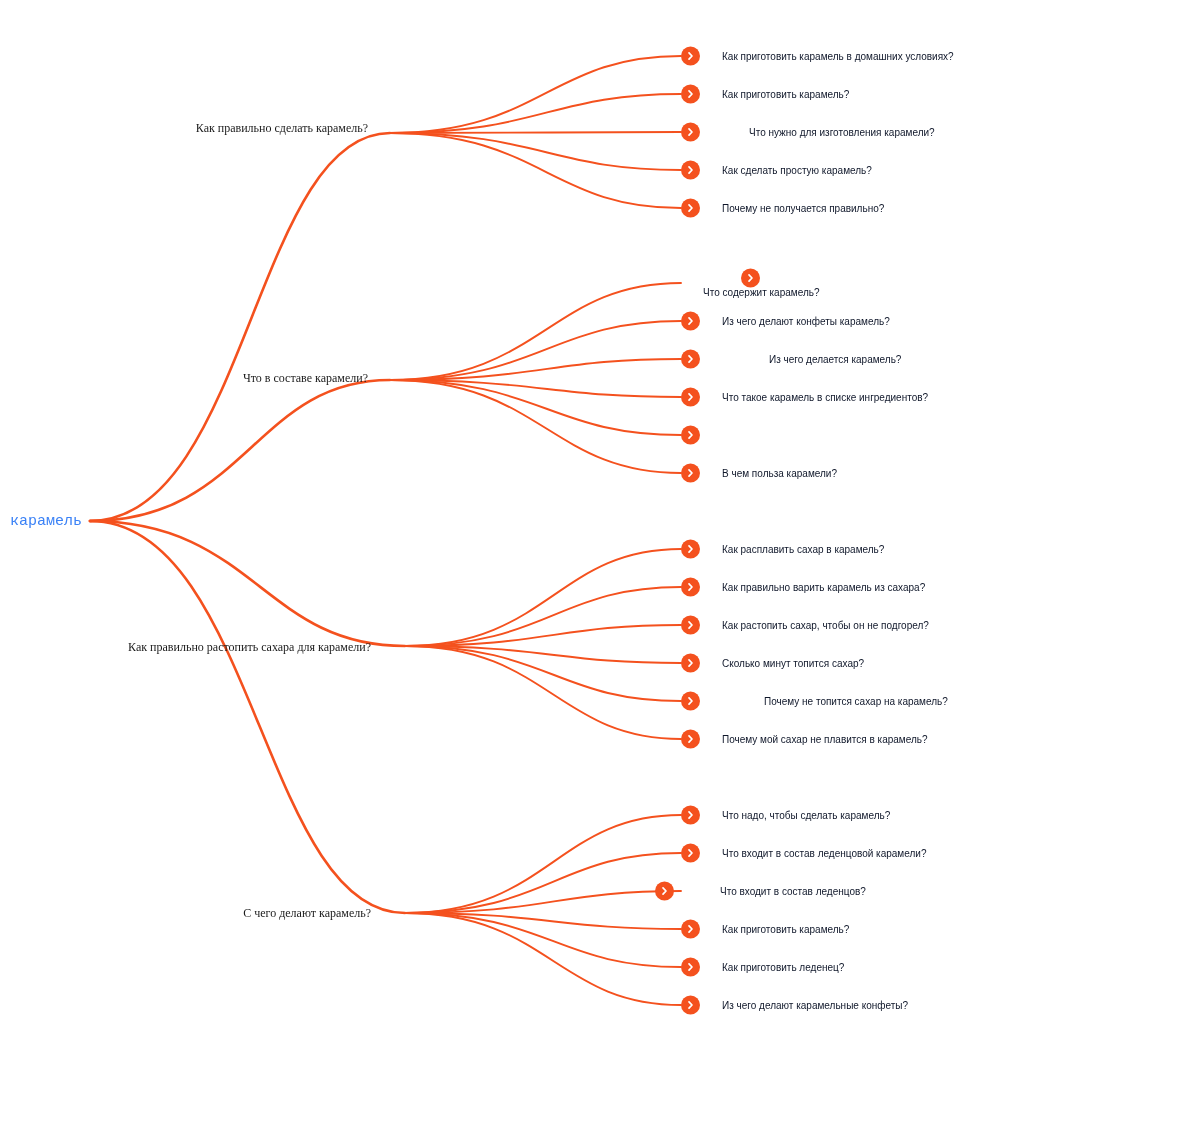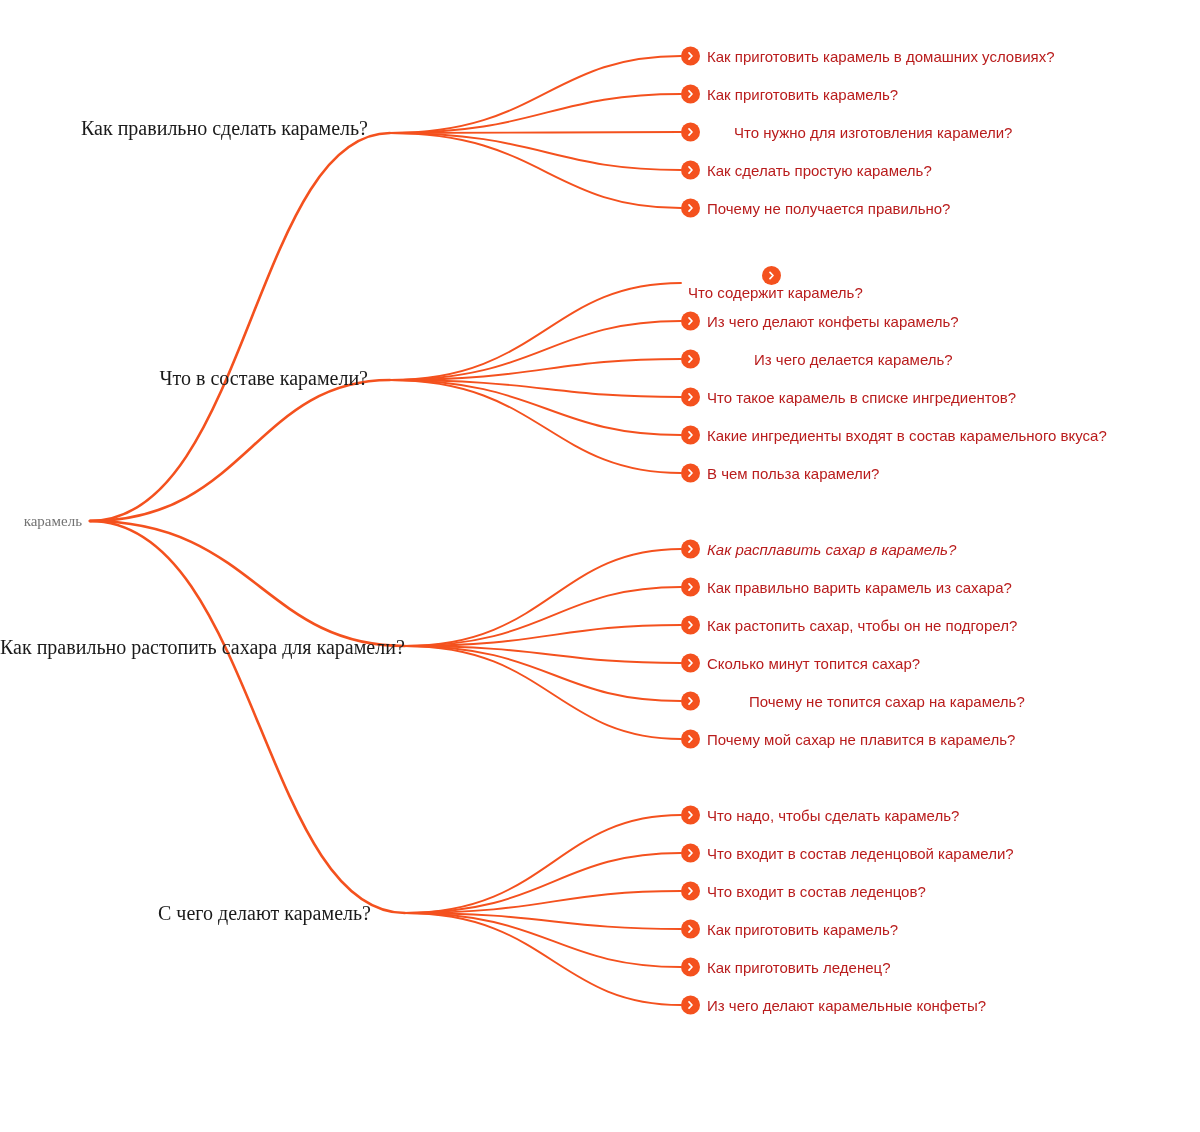--- a/index.html
+++ b/index.html
@@ -20,32 +20,32 @@
     position: absolute;
     left: 0;
     top: 0;
     width: 1200px;
     height: 1132px;
     pointer-events: none;
   }
   
   .root-label {
     position: absolute;
-    font-family: Liberation Serif, serif;
+    font-family: Liberation Mono, monospace;
     font-size: 15px;
-    color: #737373;
+    color: #3b82f6;
     white-space: nowrap;
     transform: translateY(-50%);
     text-align: right;
   }
   
   .branch-label {
     position: absolute;
     font-family: "Liberation Serif", serif;
-    font-size: 20px;
+    font-size: 12px;
     color: #1a1a1a;
     white-space: nowrap;
     transform: translateY(-50%);
     text-align: right;
   }
   
   .leaf {
     position: absolute;
     display: flex;
     align-items: center;
@@ -60,24 +60,24 @@
     flex: 0 0 19px;
     display: flex;
     align-items: center;
     justify-content: center;
     box-sizing: border-box;
   }
   .leaf-badge svg {
     display: block;
   }
   .leaf-label {
-    margin-left: 7px;
+    margin-left: 22px;
     font-family: "Liberation Sans", sans-serif;
-    font-size: 15px;
-    color: #b91c1c;
+    font-size: 10px;
+    color: #0f172a;
     line-height: 1;
   }
 </style>
 </head>
 <body>
 
 <div id="canvas">
 
   <svg id="edges" viewBox="0 0 1200 1132" xmlns="http://www.w3.org/2000/svg">
       <path d="M 90 521 C 246 521, 255 133, 390 133" fill="none" stroke="#f4511e" stroke-width="2.6" stroke-linecap="round"></path>
@@ -189,31 +189,30 @@
           </svg>
         </span>
         <span class="leaf-label">Что такое карамель в списке ингредиентов?</span>
       </div>
       <div class="leaf" style="left: 681px; top: 435px;">
         <span class="leaf-badge">
           <svg width="9" height="9" viewBox="0 0 9 9" xmlns="http://www.w3.org/2000/svg">
             <path d="M3 1.4 L6 4.5 L3 7.6" fill="none" stroke="#ffffff" stroke-width="1.7" stroke-linecap="round" stroke-linejoin="round"></path>
           </svg>
         </span>
-        <span class="leaf-label">Какие ингредиенты входят в состав карамельного вкуса?</span>
       </div>
       <div class="leaf" style="left: 681px; top: 473px;">
         <span class="leaf-badge">
           <svg width="9" height="9" viewBox="0 0 9 9" xmlns="http://www.w3.org/2000/svg">
             <path d="M3 1.4 L6 4.5 L3 7.6" fill="none" stroke="#ffffff" stroke-width="1.7" stroke-linecap="round" stroke-linejoin="round"></path>
           </svg>
         </span>
         <span class="leaf-label">В чем польза карамели?</span>
       </div>
-      <div class="leaf" style="left: 681px; top: 549px; font-style: italic;">
+      <div class="leaf" style="left: 681px; top: 549px;">
         <span class="leaf-badge">
           <svg width="9" height="9" viewBox="0 0 9 9" xmlns="http://www.w3.org/2000/svg">
             <path d="M3 1.4 L6 4.5 L3 7.6" fill="none" stroke="#ffffff" stroke-width="1.7" stroke-linecap="round" stroke-linejoin="round"></path>
           </svg>
         </span>
         <span class="leaf-label">Как расплавить сахар в карамель?</span>
       </div>
       <div class="leaf" style="left: 681px; top: 587px;">
         <span class="leaf-badge">
           <svg width="9" height="9" viewBox="0 0 9 9" xmlns="http://www.w3.org/2000/svg">
@@ -263,21 +262,21 @@
         <span class="leaf-label">Что надо, чтобы сделать карамель?</span>
       </div>
       <div class="leaf" style="left: 681px; top: 853px;">
         <span class="leaf-badge">
           <svg width="9" height="9" viewBox="0 0 9 9" xmlns="http://www.w3.org/2000/svg">
             <path d="M3 1.4 L6 4.5 L3 7.6" fill="none" stroke="#ffffff" stroke-width="1.7" stroke-linecap="round" stroke-linejoin="round"></path>
           </svg>
         </span>
         <span class="leaf-label">Что входит в состав леденцовой карамели?</span>
       </div>
-      <div class="leaf" style="left: 681px; top: 891px;">
+      <div class="leaf" style="left: 655px; top: 891px; gap: 24px;">
         <span class="leaf-badge">
           <svg width="9" height="9" viewBox="0 0 9 9" xmlns="http://www.w3.org/2000/svg">
             <path d="M3 1.4 L6 4.5 L3 7.6" fill="none" stroke="#ffffff" stroke-width="1.7" stroke-linecap="round" stroke-linejoin="round"></path>
           </svg>
         </span>
         <span class="leaf-label">Что входит в состав леденцов?</span>
       </div>
       <div class="leaf" style="left: 681px; top: 929px;">
         <span class="leaf-badge">
           <svg width="9" height="9" viewBox="0 0 9 9" xmlns="http://www.w3.org/2000/svg">

